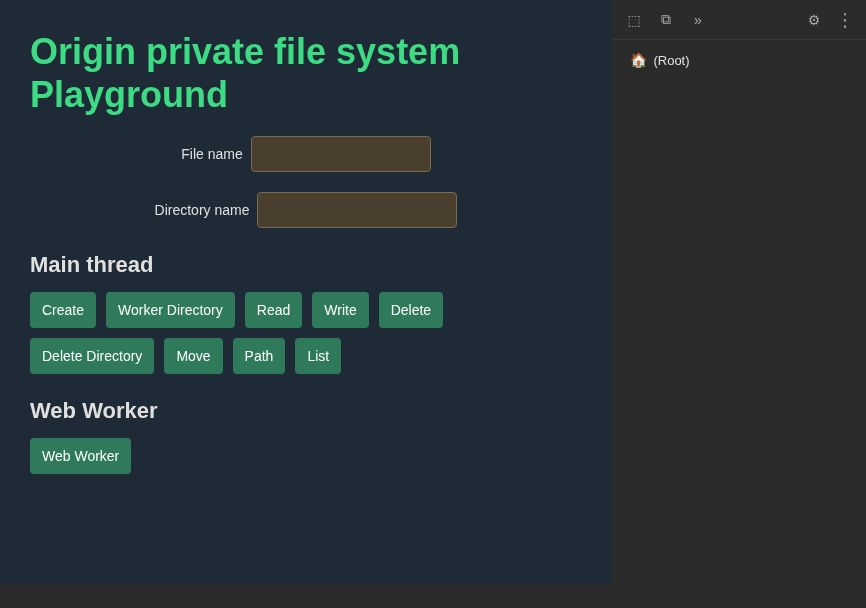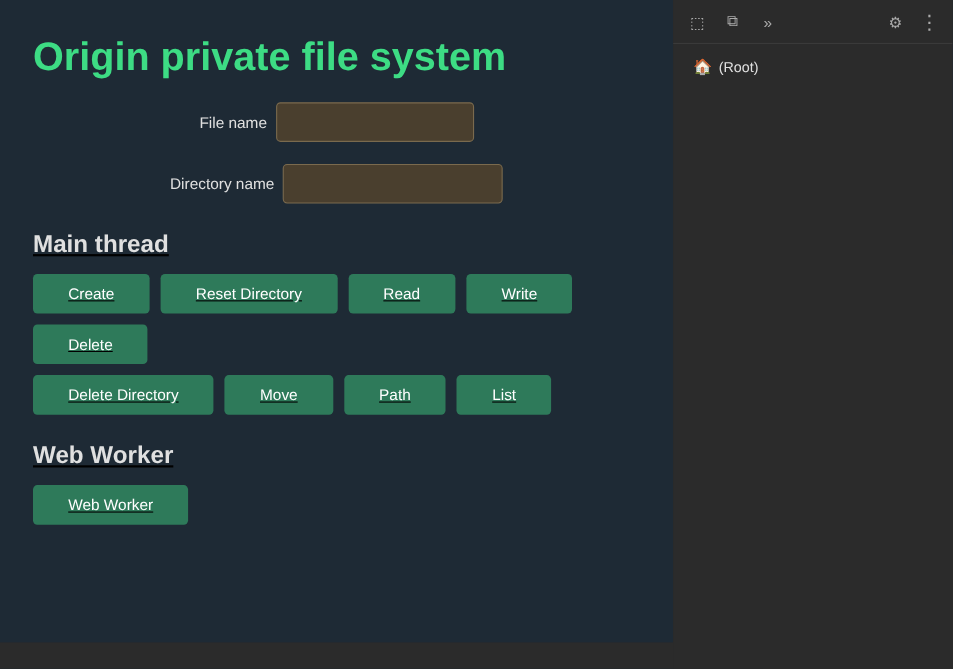--- a/index.html
+++ b/index.html
@@ -86,30 +86,29 @@
       flex-wrap: wrap;
       gap: 10px;
       margin-bottom: 10px;
     }
 
     .btn {
       background: #2e7a5a;
       color: #ffffff;
       border: none;
       border-radius: 4px;
-      padding: 10px 32px;
+      padding: 10px 12px;
       font-size: 14px;
       font-weight: 500;
       cursor: pointer;
       white-space: nowrap;
     }
 
     .section-block {
       margin-bottom: 24px;
-      text-decoration: underline;
     }
 
     .opfs-section {
       margin-bottom: 16px;
     }
 
     .opfs-link {
       color: #e8a020;
       font-size: 15px;
       text-decoration: underline;
@@ -180,39 +179,40 @@
       font-size: 14px;
     }
   </style>
 </head>
 <body>
 
 <div class="main-panel">
 
   <div class="page-title">
     <span>Origin private file system</span><br>
+    <span>Playground</span>
   </div>
 
   <div class="inputs-row">
     <div class="input-group">
       <label class="input-label">File name</label>
       <input type="text" class="text-input file-name-input" placeholder="" style="">
     </div>
     <div class="input-group">
       <label class="input-label">Directory name</label>
       <input type="text" class="text-input dir-name-input" placeholder="" style="">
     </div>
   </div>
 
   <div class="section-block">
     <div class="section-title">Main thread</div>
 
     <div class="button-row">
       <button class="btn">Create</button>
-      <button class="btn">Reset Directory</button>
+      <button class="btn">Worker Directory</button>
       <button class="btn">Read</button>
       <button class="btn">Write</button>
       <button class="btn">Delete</button>
     </div>
 
     <div class="button-row">
       <button class="btn">Delete Directory</button>
       <button class="btn">Move</button>
       <button class="btn">Path</button>
       <button class="btn">List</button>

